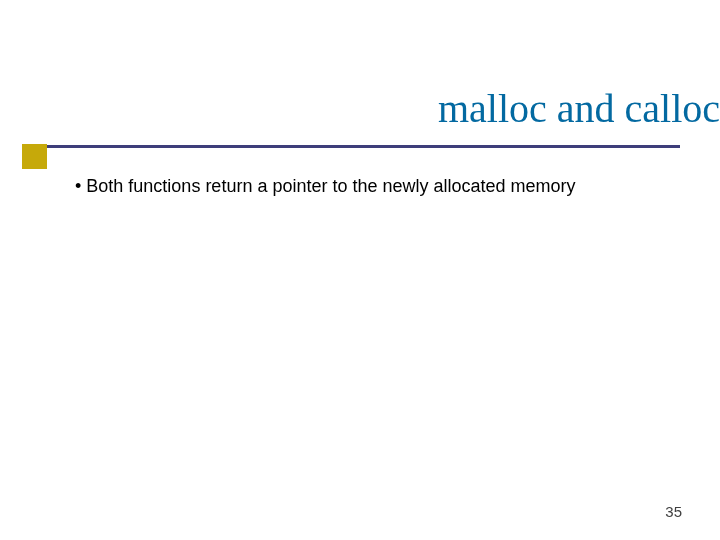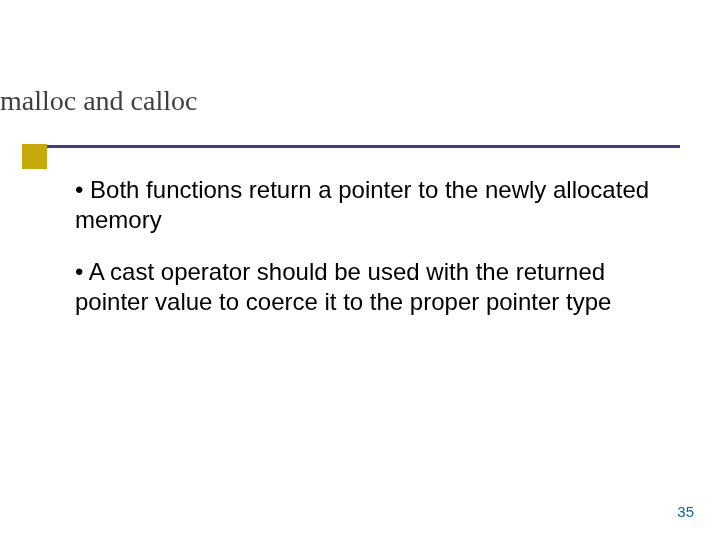--- a/index.html
+++ b/index.html
@@ -1,35 +1,32 @@
 <!DOCTYPE html>
 <html><head>
 <meta charset="utf-8">
 <style>
   html,body{margin:0;padding:0;width:720px;height:540px;background:#fff;font-family:Verdana,Geneva,sans-serif;color:#000;overflow:hidden}
   .slide{position:relative;width:720px;height:540px}
-  .title{position:absolute;top:85px;left:0;width:720px;text-align:left;font-family:"Times New Roman",serif;font-size:28px;color:#404040}
+  .title{position:absolute;top:85px;left:0;width:720px;text-align:right;font-family:"Times New Roman",serif;font-size:40px;color:#0369a1}
   .title-underline{position:absolute;top:145px;left:38px;width:642px;height:3px;background:#3e3e7a}
   .accent-box{position:absolute;top:144px;left:22px;width:25px;height:25px;background:#c6a90a}
-  .content{position:absolute;top:175px;left:75px;width:585px;font-size:24px;line-height:1.25}
+  .content{position:absolute;top:175px;left:75px;width:585px;font-size:18px;line-height:1.25}
   .bullet{margin-bottom:22px}
   .bold{font-weight:700}
-  .pagenum{position:absolute;bottom:20px;right:26px;font-size:15px;color:#0369a1}
+  .pagenum{position:absolute;bottom:20px;right:38px;font-size:15px;color:#404040}
 </style>
 </head>
 <body>
 
 <div class="slide">
   <div class="title">malloc and calloc</div>
   <div class="title-underline"></div>
   <div class="accent-box"></div>
 
   <div class="content">
     <div class="bullet">
       <span>• Both functions return a pointer to the newly allocated memory</span>
     </div>
-    <div class="bullet">
-      <span>• A cast operator should be used with the returned pointer value to coerce it to the proper pointer type</span>
-    </div>
   </div>
 
   <div class="pagenum">35</div>
 </div>
 
 </body></html>

